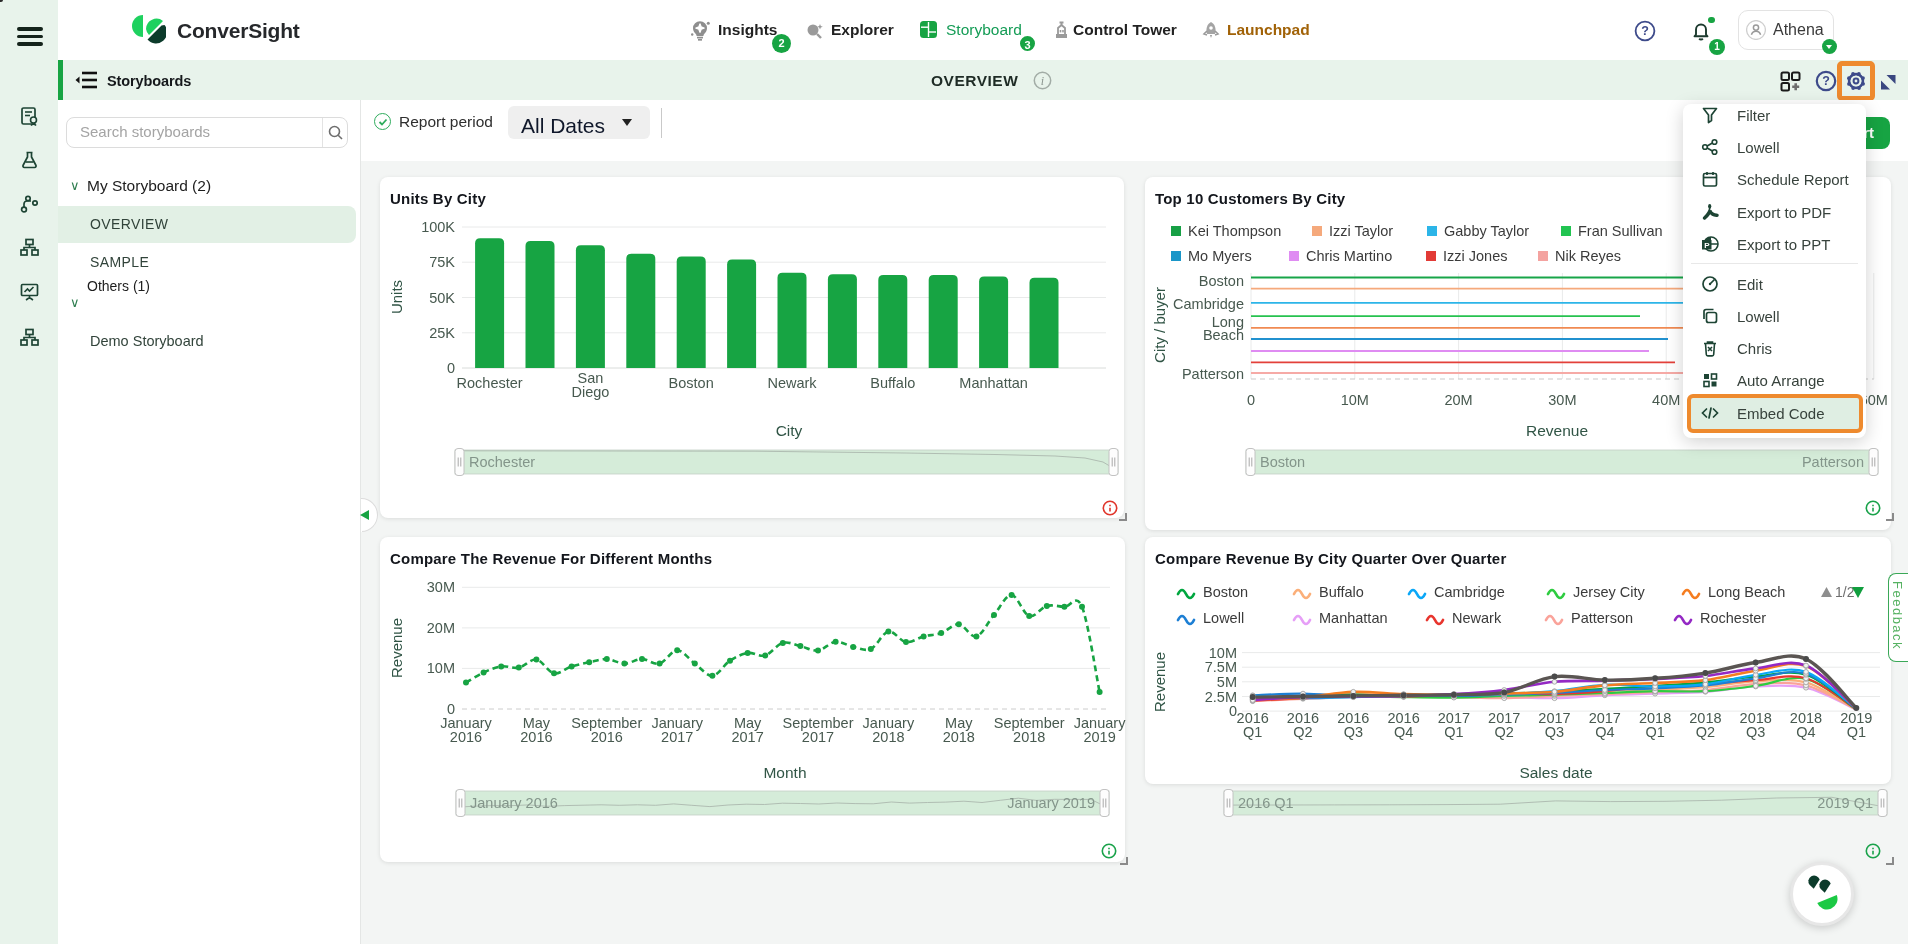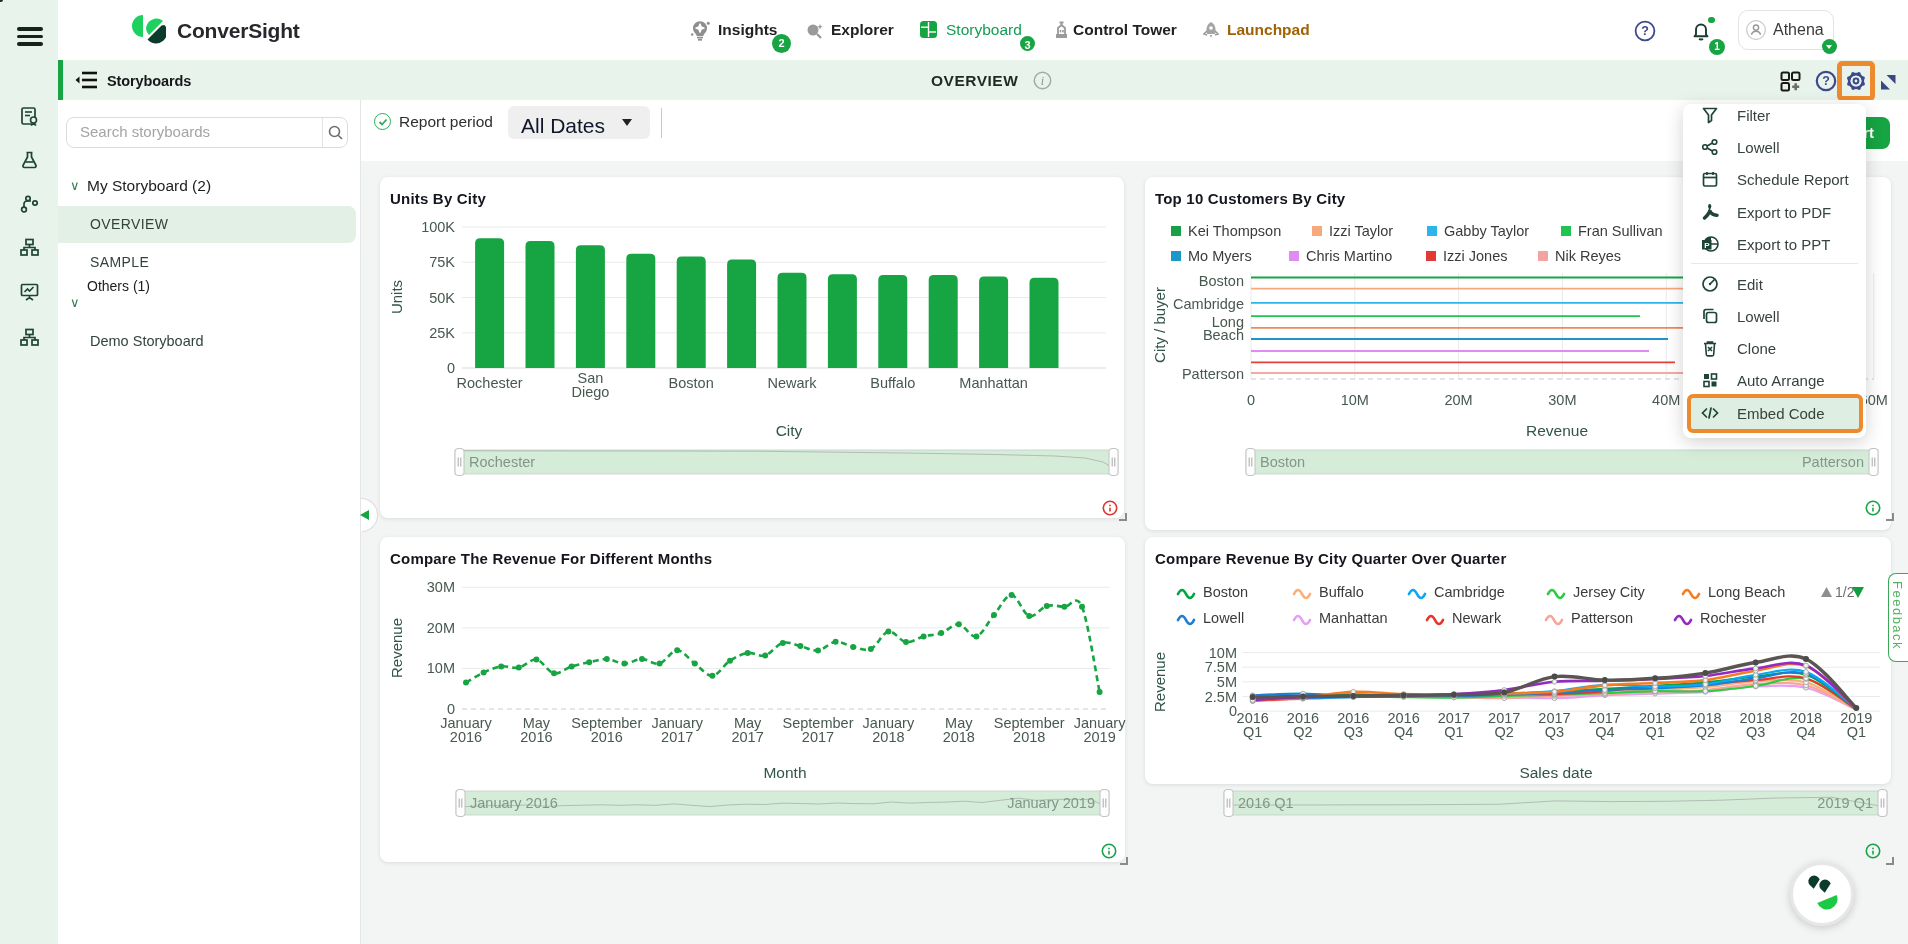--- a/index.html
+++ b/index.html
@@ -697,21 +697,21 @@
         <rect x="5.5" y="5.5" width="10" height="10" rx="2" fill="none" stroke="#1d4434" stroke-width="1.7"></rect>
         <path d="M3 12 V4.5 A2 2 0 0 1 5 2.5 H12.5" fill="none" stroke="#1d4434" stroke-width="1.7"></path>
       </svg>
       <span>Lowell</span>
     </div>
     <div class="mitem" style="top:228px">
       <svg width="18" height="18" viewBox="0 0 18 18" style="">
         <path d="M3 4.5 h12 M6.5 4.5 V3 h5 v1.5 M4.5 4.5 l0.8 11 a1.5 1.5 0 0 0 1.5 1.4 h4.4 a1.5 1.5 0 0 0 1.5-1.4 l0.8-11" fill="none" stroke="#1d4434" stroke-width="1.6"></path>
         <path d="M7 8 l4 4 M11 8 l-4 4" stroke="#1d4434" stroke-width="1.6"></path>
       </svg>
-      <span>Clone</span>
+      <span>Chris</span>
     </div>
     <div class="mitem" style="top:260px">
       <svg width="18" height="18" viewBox="0 0 18 18" style="">
         <rect x="3" y="3" width="5" height="5" fill="#1d4434"></rect>
         <rect x="10.5" y="3" width="5" height="5" fill="none" stroke="#1d4434" stroke-width="1.6"></rect>
         <rect x="3" y="10.5" width="5" height="5" fill="none" stroke="#1d4434" stroke-width="1.6"></rect>
         <rect x="10.5" y="10.5" width="5" height="5" fill="#1d4434"></rect>
       </svg>
       <span>Auto Arrange</span>
     </div>

